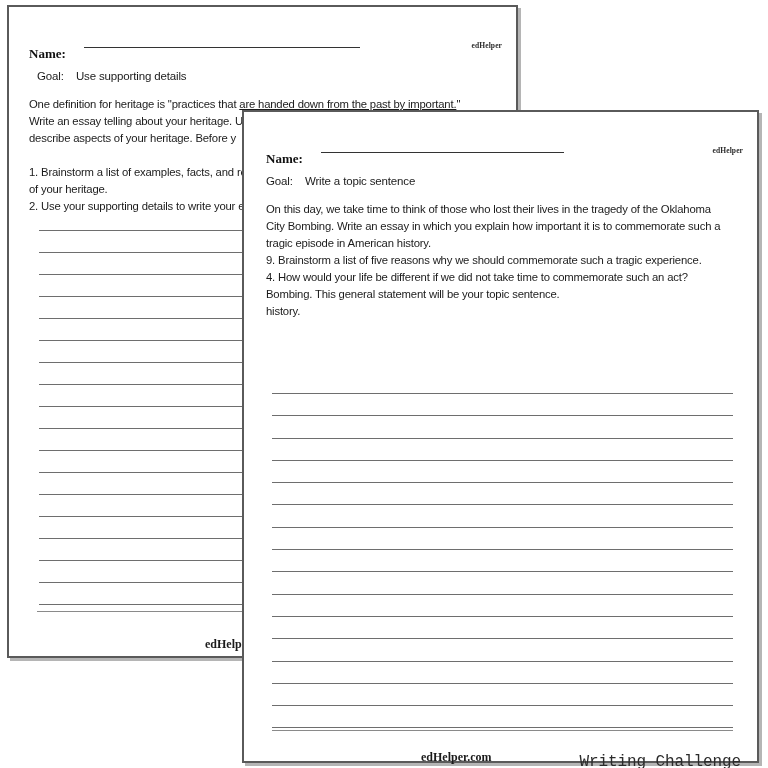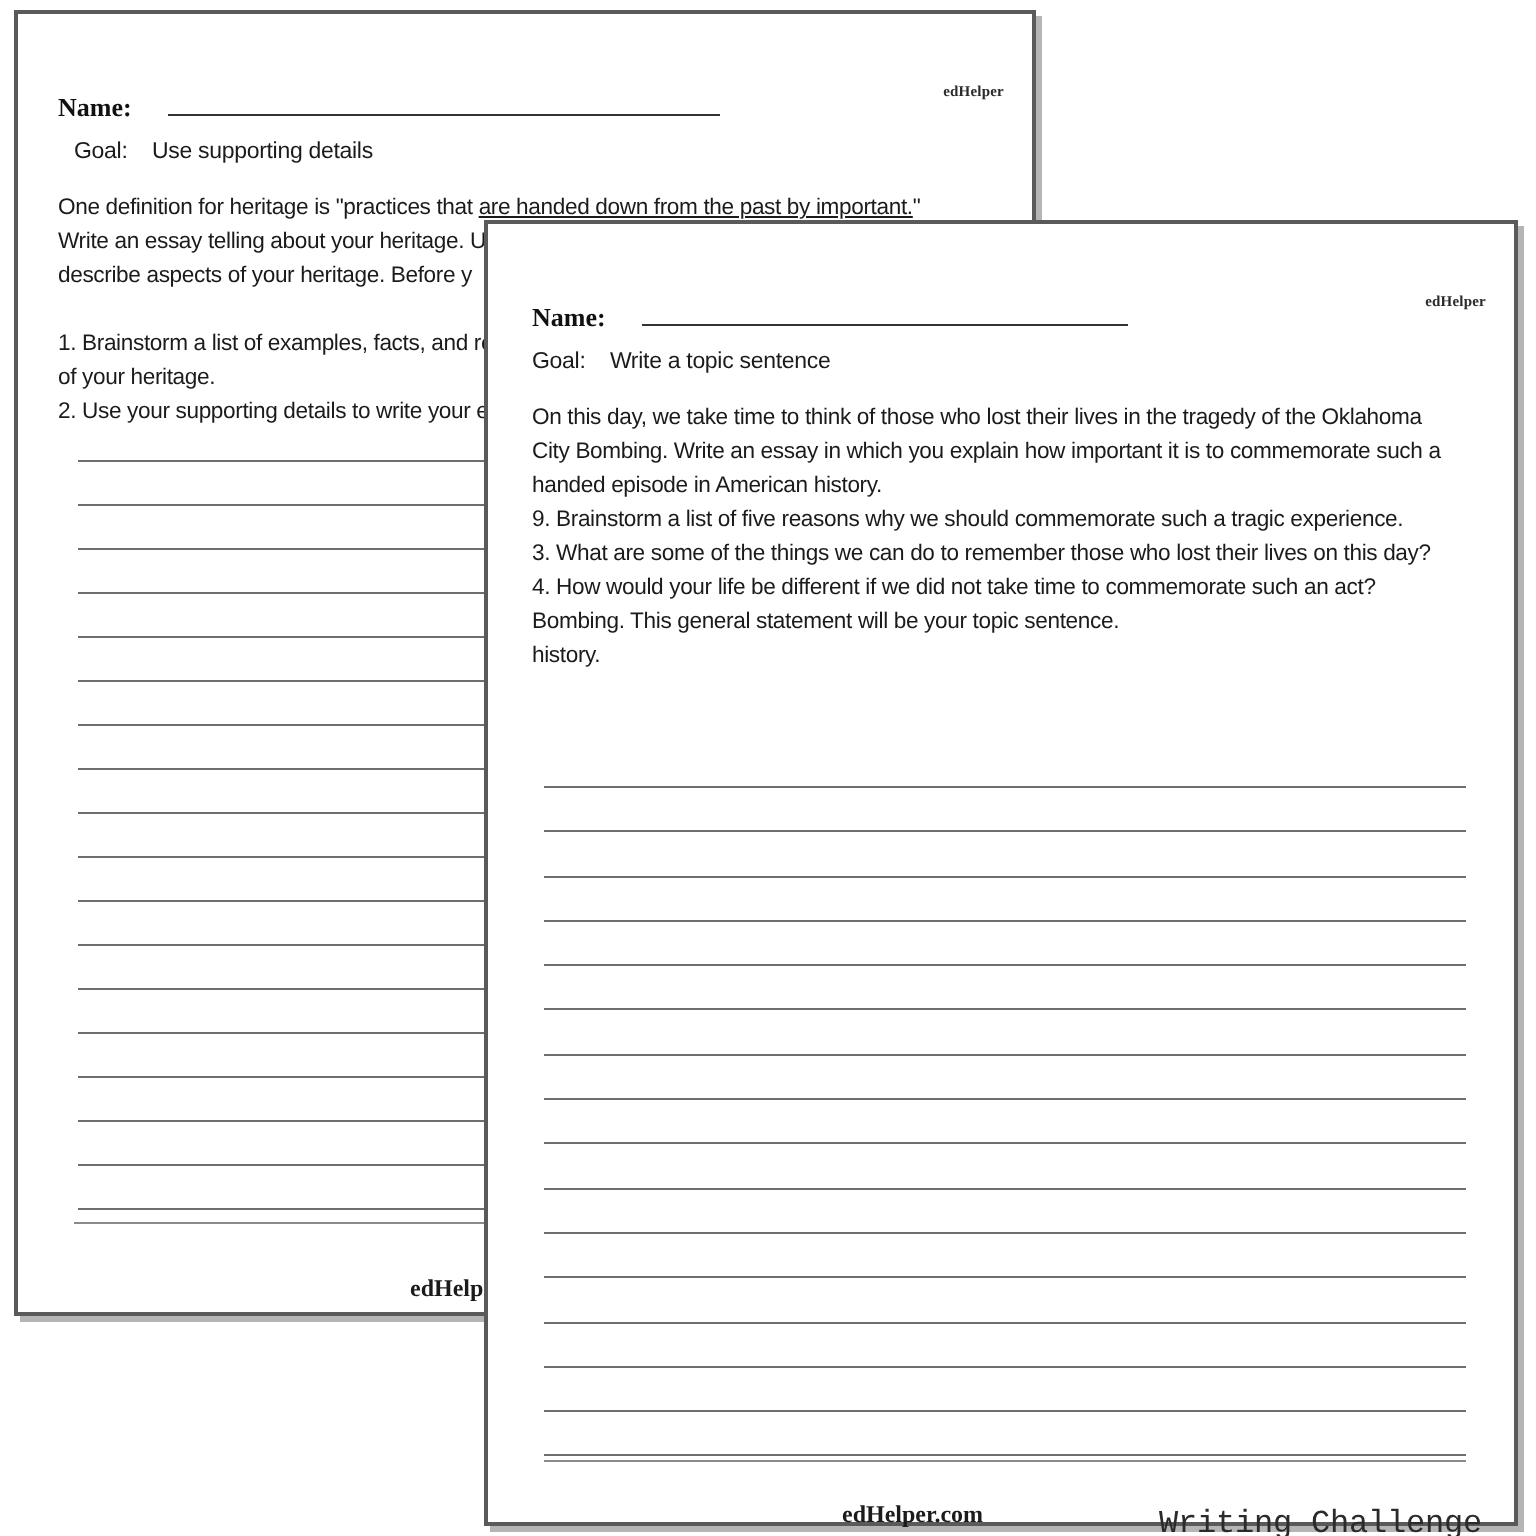--- a/index.html
+++ b/index.html
@@ -63,21 +63,20 @@
     font-weight: bold;
     font-size: 7.5px;
     color: #2b2b2b;
     letter-spacing: 0.1px;
   }
 
   
   .name-row {
     position: absolute;
     display: flex;
-    align-items: flex-end;
     white-space: nowrap;
     gap: 12px;
   }
   .name-label {
     font-family: "Liberation Serif", serif;
     font-weight: bold;
     font-size: 13px;
     color: #111;
     line-height: 1;
   }
@@ -231,23 +230,22 @@
 
       <div class="goal-line" style="left:22px; top:63px;">
         <span>Goal:</span>
         <span>&nbsp;&nbsp;</span>
         <span>Write a topic sentence</span>
       </div>
 
       <div class="body-block" id="front-body" style="left:22px; top:89px;">
           <span class="ln">On this day, we take time to think of those who lost their lives in the tragedy of the Oklahoma</span>
           <span class="ln">City Bombing.  Write an essay in which you explain how important it is to commemorate such a</span>
-          <span class="ln">handed episode in American history.</span>
+          <span class="ln">tragic episode in American history.</span>
           <span class="ln">9. Brainstorm a list of five reasons why we should commemorate such a tragic experience.</span>
-          <span class="ln">3. What are some of the things we can do to remember those who lost their lives on this day?</span>
           <span class="ln">4. How would your life be different if we did not take time to commemorate such an act?</span>
           <span class="ln">Bombing.  This general statement will be your topic sentence.</span>
           <span class="ln">history.</span>
         </div>
 
       <div class="rules" id="front-rules" style="left:28px; top:281px; width:461px;">
           <div class="rule" style="margin-top: 0px;"></div>
           <div class="rule" style="margin-top: 21.3px;"></div>
           <div class="rule" style="margin-top: 21.3px;"></div>
           <div class="rule" style="margin-top: 21.3px;"></div>

